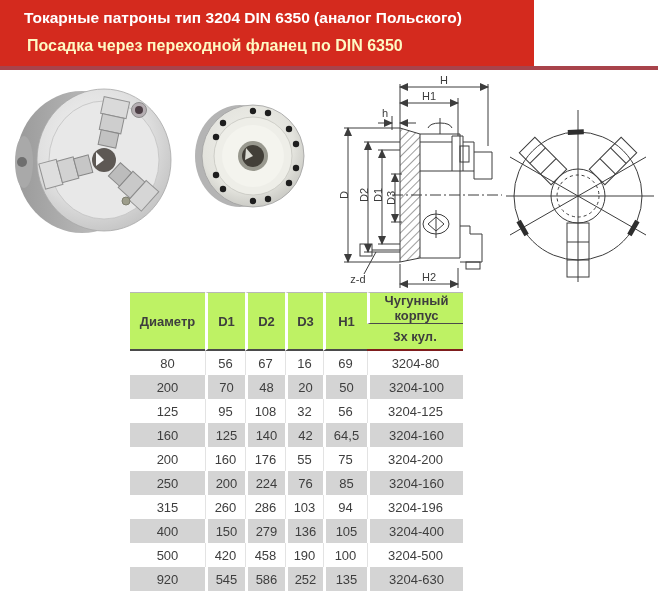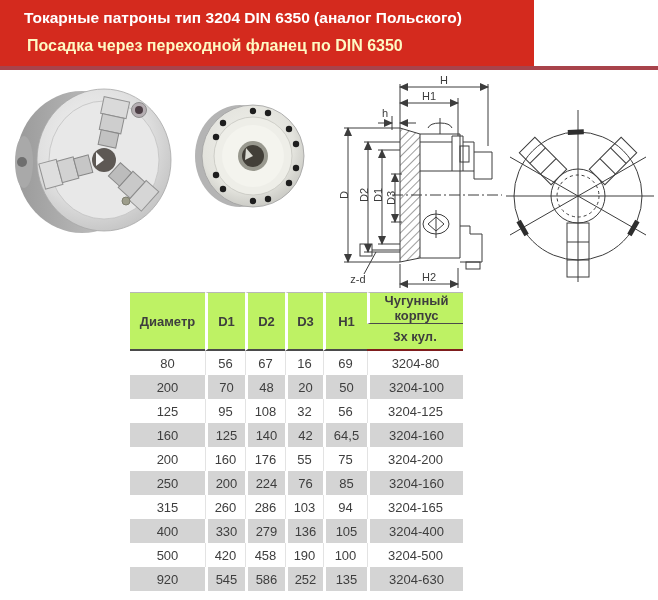--- a/index.html
+++ b/index.html
@@ -307,25 +307,25 @@
           <td>76</td>
           <td>85</td>
           <td>3204-160</td>
         </tr>
         <tr>
           <td>315</td>
           <td>260</td>
           <td>286</td>
           <td>103</td>
           <td>94</td>
-          <td>3204-165</td>
+          <td>3204-196</td>
         </tr>
         <tr>
           <td>400</td>
-          <td>330</td>
+          <td>150</td>
           <td>279</td>
           <td>136</td>
           <td>105</td>
           <td>3204-400</td>
         </tr>
         <tr>
           <td>500</td>
           <td>420</td>
           <td>458</td>
           <td>190</td>

